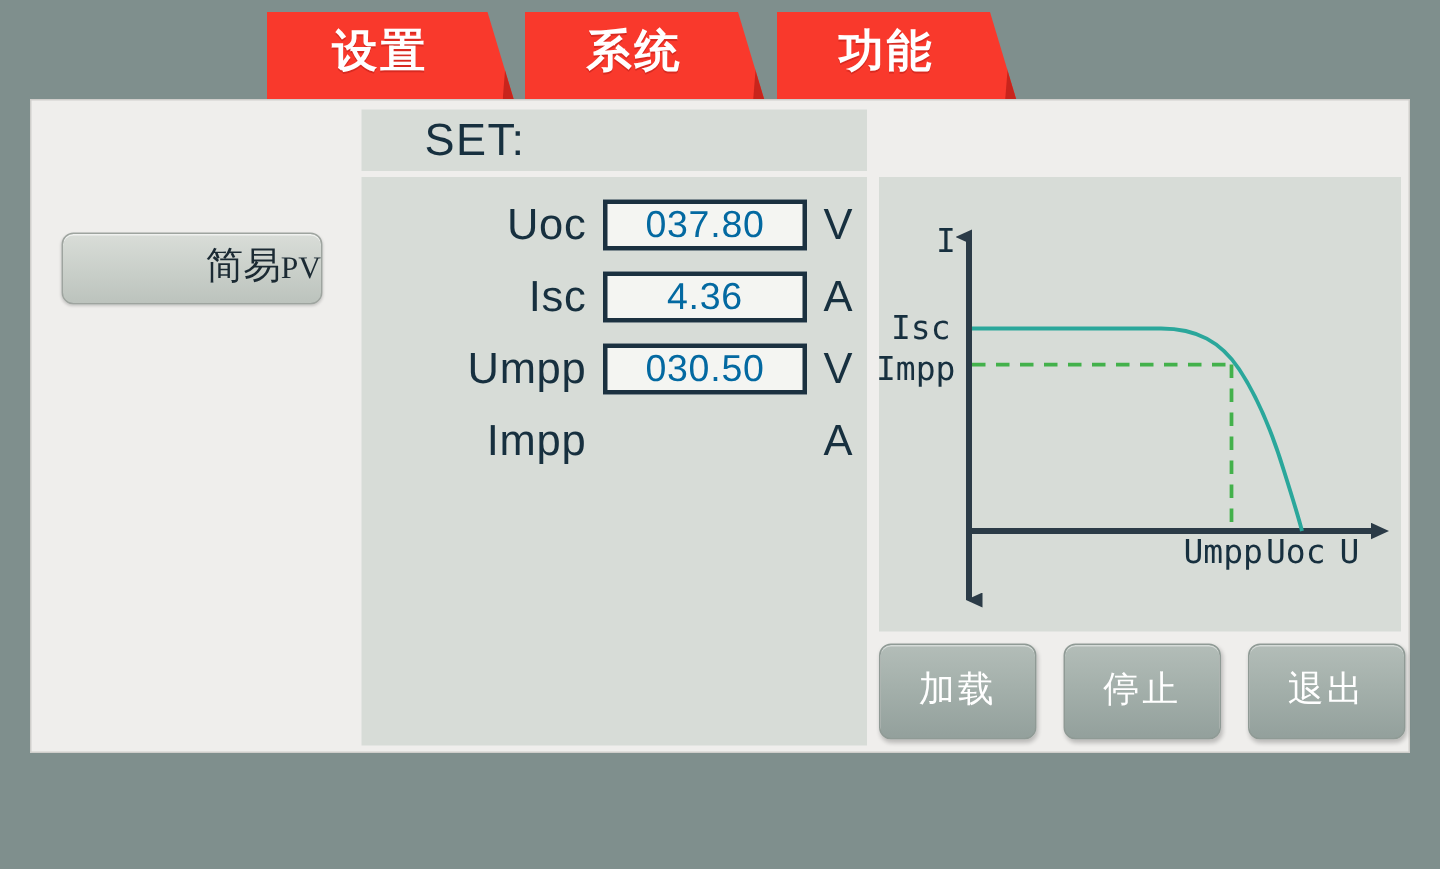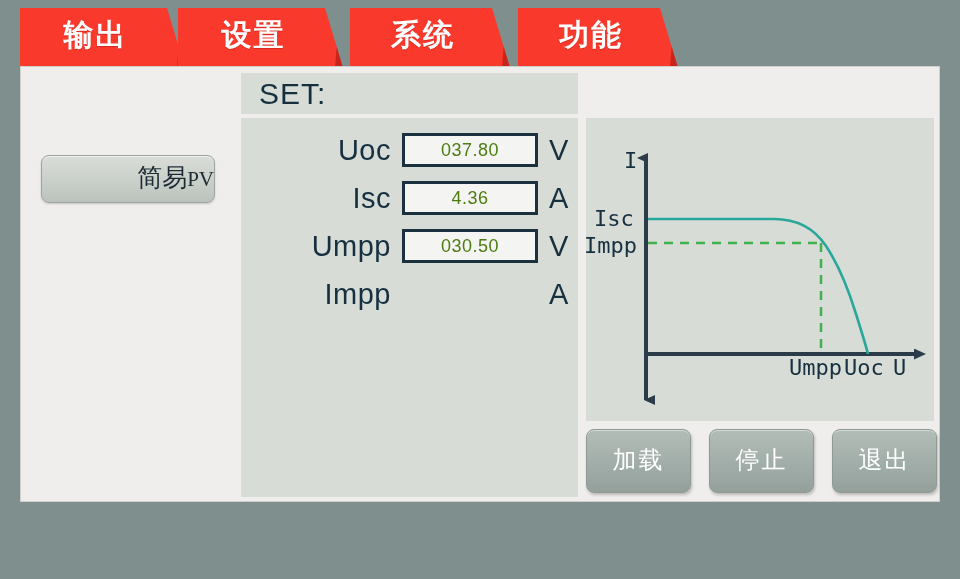--- a/index.html
+++ b/index.html
@@ -115,21 +115,21 @@
   #set-header {
     position: absolute;
     left: 220px;
     top: 6px;
     width: 337px;
     height: 41px;
     background: #d7dcd7;
     color: #17303f;
     font-size: 30px;
     line-height: 41px;
-    padding-left: 18px;
+    padding-left: 42px;
     box-sizing: border-box;
     letter-spacing: 1px;
   }
   #set-values {
     position: absolute;
     left: 220px;
     top: 51px;
     width: 337px;
     height: 379px;
     background: #d7dcd7;
@@ -152,22 +152,22 @@
   }
   .row-box {
     position: absolute;
     left: 161px;
     top: 5px;
     width: 136px;
     height: 34px;
     border: 3px solid #1b3140;
     background: #f4f5f2;
     box-sizing: border-box;
-    color: #4d7c0f;
-    font-size: 18px;
+    color: #0369a1;
+    font-size: 25px;
     line-height: 28px;
     text-align: center;
     letter-spacing: 0.5px;
   }
   .row-unit {
     position: absolute;
     left: 308px;
     top: 0;
     color: #17303f;
     font-size: 29px;
@@ -205,24 +205,20 @@
   #btn-load { left: 565px; }
   #btn-stop { left: 688px; }
   #btn-exit { left: 811px; }
 </style>
 </head>
 <body>
 
 <div id="screen">
 
   <div id="tabbar">
-    <div class="tab" style="left:20px;width:165px;">
-      <span class="tab-label">输出</span>
-      <span class="tab-shadow"></span>
-    </div>
     <div class="tab" style="left:178px;width:165px;">
       <span class="tab-label">设置</span>
       <span class="tab-shadow"></span>
     </div>
     <div class="tab" style="left:350px;width:160px;">
       <span class="tab-label">系统</span>
       <span class="tab-shadow"></span>
     </div>
     <div class="tab" style="left:518px;width:160px;">
       <span class="tab-label">功能</span>

